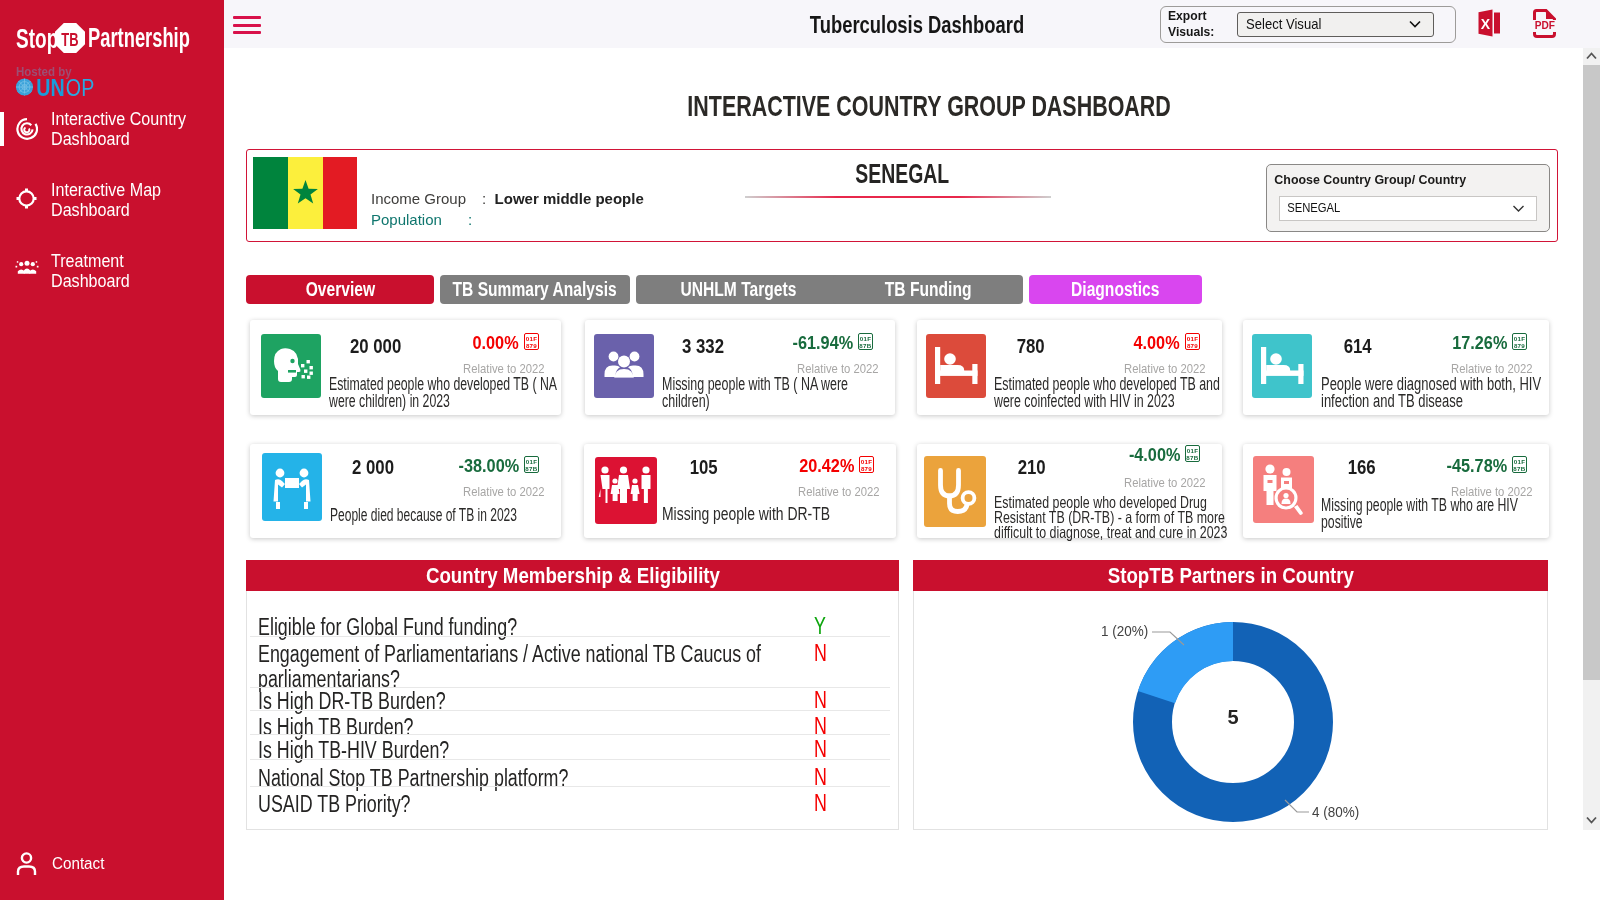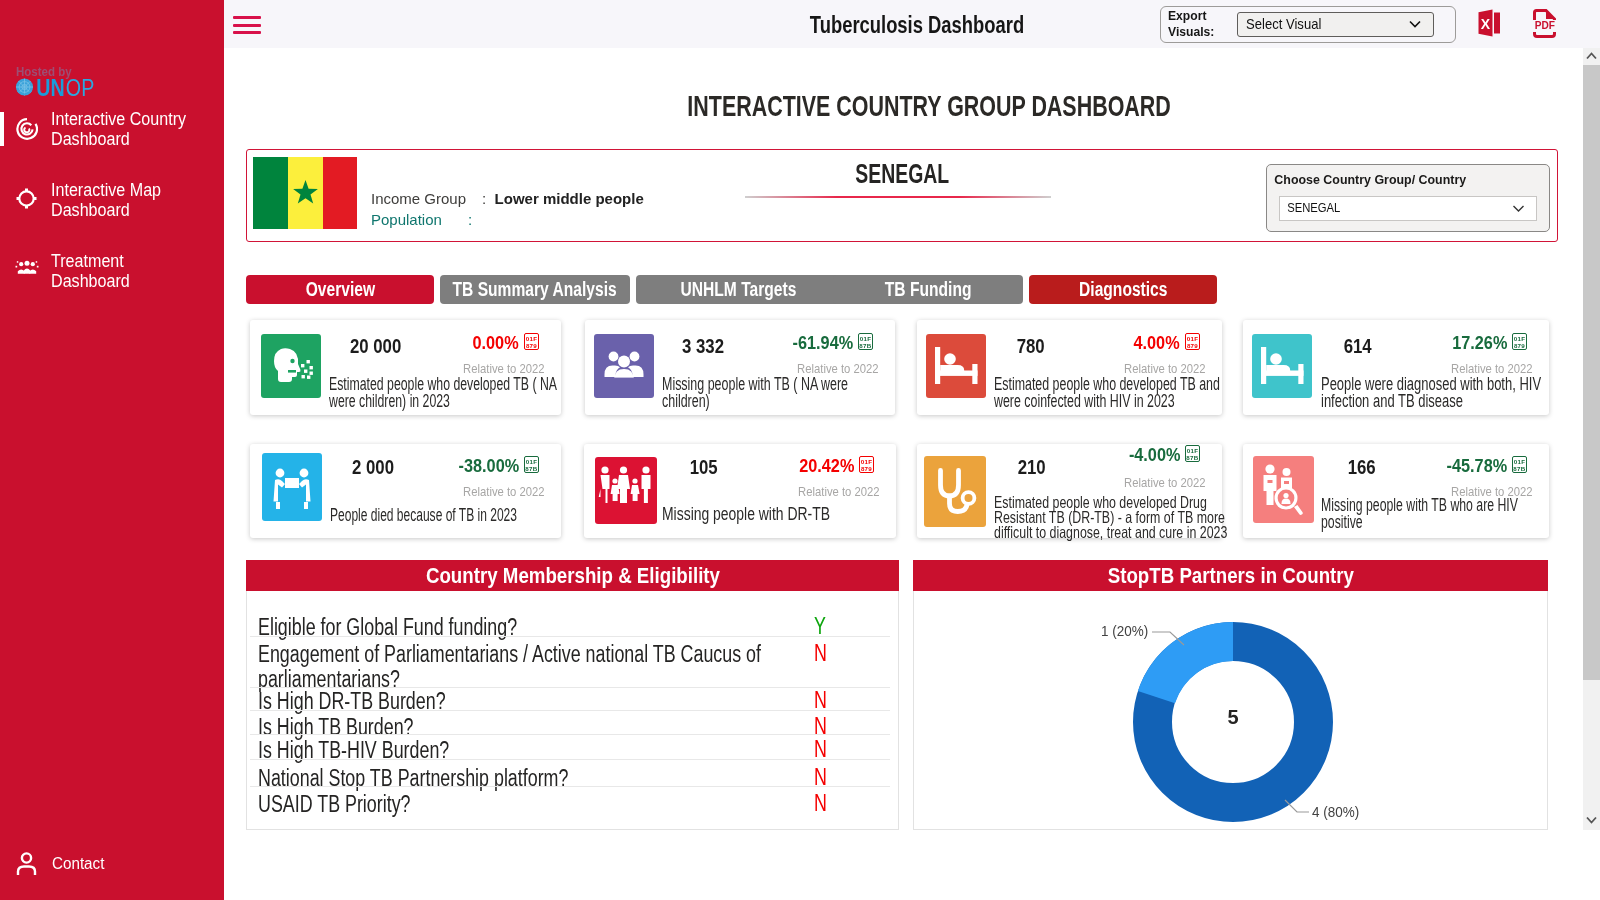--- a/index.html
+++ b/index.html
@@ -28,20 +28,29 @@
 .pbody{position:absolute;background:#fff;border:1px solid #E2E2E2;border-top:none}
 .trow{position:absolute;font-size:23.5px;line-height:24.7px;color:#252423;transform:scaleX(0.76);transform-origin:0 0;white-space:nowrap}
 .tyn{position:absolute;font-size:23.5px;line-height:23.6px;transform:scaleX(0.76);transform-origin:0 0}
 .sep{position:absolute;left:250px;width:640px;height:1px;background:#E8E8E8}
 </style>
 </head>
 <body>
 <div id="page">
 
 <div id="sidebar">
+<div class="abs" style="left:15px;top:22px;width:205px;height:32px">
+<svg width="205" height="32" viewBox="0 0 205 32">
+<text x="1.5" y="25.5" fill="#fff" font-size="28" font-weight="bold" transform="scale(0.68,1)" font-family="Liberation Sans">Stop</text>
+<g transform="translate(40,1)">
+<polygon points="8.8,0 21.2,0 30,8.8 30,21.2 21.2,30 8.8,30 0,21.2 0,8.8" fill="#fff"></polygon>
+<text x="22" y="23" fill="#C9102E" font-size="19" font-weight="bold" text-anchor="middle" transform="scale(0.68,1)" font-family="Liberation Sans">TB</text>
+</g>
+<text x="111.5" y="25.5" fill="#fff" font-size="28" font-weight="bold" transform="scale(0.655,1)" font-family="Liberation Sans">Partnership</text>
+</svg></div>
 <div class="abs" style="left:16px;top:65px;font-size:12.5px;font-weight:bold;color:#9D4E73;transform:scaleX(0.92);transform-origin:0 0">Hosted by</div>
 <div class="abs" style="left:15px;top:75px;width:120px;height:25px">
 <svg width="120" height="25" viewBox="0 0 120 25">
 <circle cx="9.5" cy="12" r="8.6" fill="#3BA2DA"></circle>
 <g stroke="#7EC5E8" stroke-width="0.8" fill="none" opacity="0.9">
 <circle cx="9.5" cy="12" r="2.6"></circle>
 <circle cx="9.5" cy="12" r="5.4"></circle>
 <line x1="1" y1="12" x2="18" y2="12"></line>
 <line x1="9.5" y1="3.5" x2="9.5" y2="20.5"></line>
 <line x1="3.6" y1="6.1" x2="15.4" y2="17.9"></line>
@@ -145,21 +154,21 @@
     </div>
 <div class="tab" style="left:440px;width:190px;background:#7E7E7E">
       <span>TB Summary Analysis</span>
     </div>
 <div class="tab" style="left:636px;width:205px;background:#7E7E7E">
       <span>UNHLM Targets</span>
     </div>
 <div class="tab" style="left:833px;width:190px;background:#7E7E7E">
       <span>TB Funding</span>
     </div>
-<div class="tab" style="left:1029px;width:188px;background:#b91c1c">
+<div class="tab" style="left:1029px;width:173px;background:#d946ef">
       <span>Diagnostics</span>
     </div>
 
 <div class="card" style="left:250px;top:320px;width:311px;height:95px"></div>
 <div class="cicon" style="left:261px;top:334px;width:60px;height:64px;background:#1EA362"><svg width="60" height="64" viewBox="0 0 60 64" fill="#fff">
 <path d="M20 15 q-7 3 -7 12 q0 7 4 10 l0 8 q0 3 3 3 l8 0 q3 0 3 -3 l0 -2 l3 0 q2 0 2 -2 l0 -3 l2 0 q2 0 1.4 -2.2 L37 30 q1 -12 -8 -15 q-5 -1.6 -9 0 Z"></path>
 <circle cx="31.5" cy="27" r="2.2" fill="#1EA362"></circle>
 <path d="M27 36 l8 0 l0 2.6 l-8 0 z" fill="#1EA362"></path>
 <rect x="40" y="30" width="3.4" height="3.4"></rect>
         <rect x="45.5" y="26" width="3.4" height="3.4"></rect>

